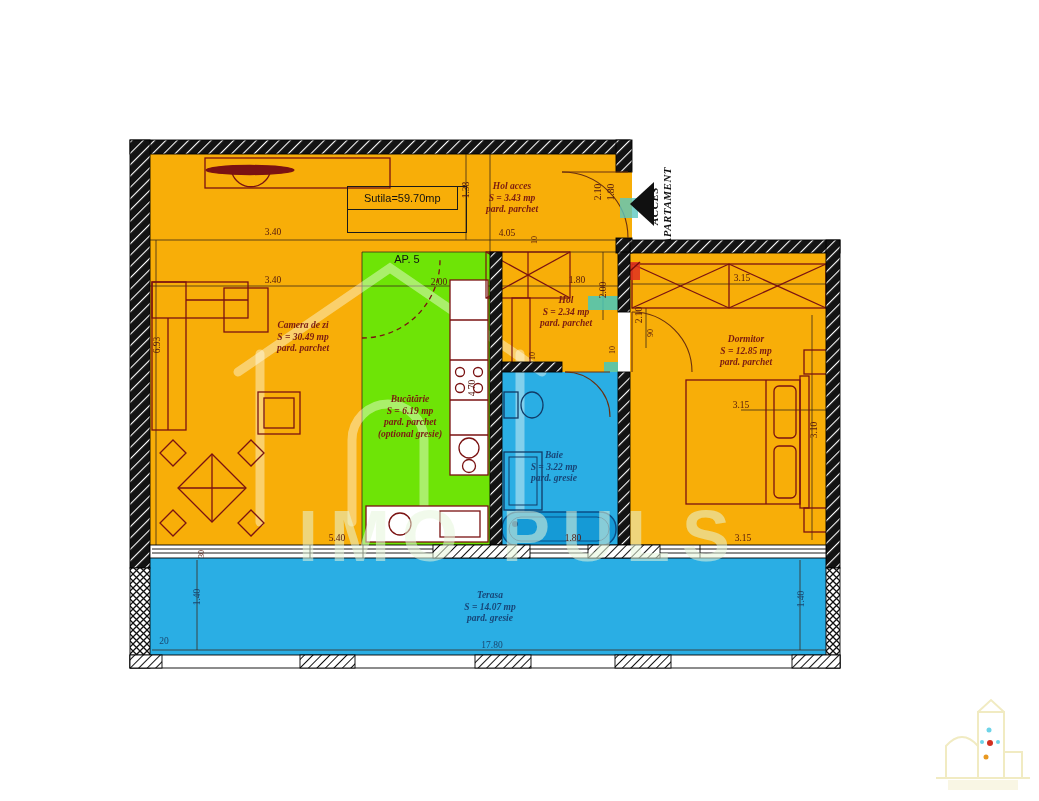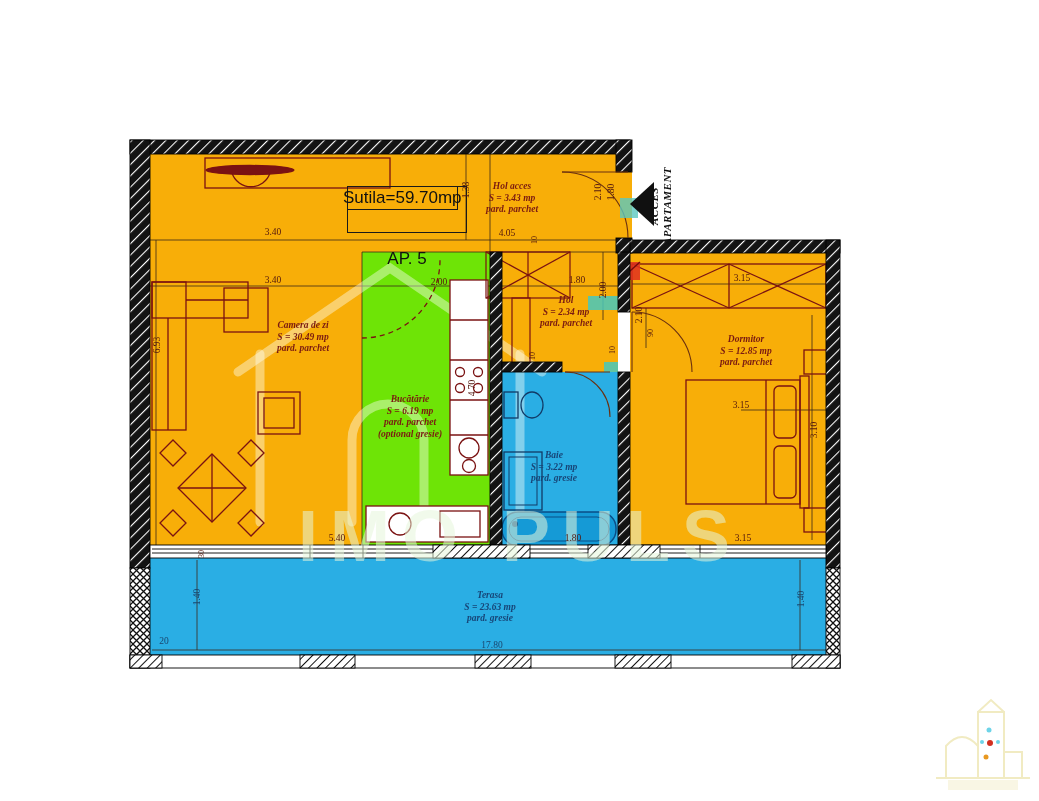--- a/index.html
+++ b/index.html
@@ -13,21 +13,21 @@
   .rlabel.navy{color:#174577;}
   
   .dim{position:absolute;transform:translate(-50%,-50%);
        font:normal 9.5px "Liberation Serif",serif;color:#53180f;
        white-space:nowrap;z-index:6;}
   .dim.rot{transform:translate(-50%,-50%) rotate(-90deg);}
   .dim.navy{color:#1a466e;}
   .dim.small{font-size:8px;}
   
   .titlebox{position:absolute;left:347px;top:186px;width:118px;height:45px;
-            border:1.6px solid #1a1a1a;color:#111;font-size:17px;z-index:6;text-decoration:underline;}
+            border:1.6px solid #1a1a1a;color:#111;font-size:11px;z-index:6;text-decoration:underline;}
   .tb1{position:absolute;left:0;top:0;width:92%;height:22px;
        border-right:1.6px solid #1a1a1a;border-bottom:1.6px solid #1a1a1a;
        display:flex;align-items:center;justify-content:center;}
   .tb2{position:absolute;left:0;top:23px;width:100%;height:20px;
        display:flex;align-items:center;justify-content:center;margin-top:39px;}
   
   .access{position:absolute;left:660px;top:206px;
           transform:translate(-50%,-50%) rotate(-90deg);
           font:italic 600 11px "Liberation Serif",serif;color:#111;
           text-align:center;line-height:12.5px;letter-spacing:.5px;
@@ -278,21 +278,21 @@
     <div>S = 12.85 mp</div>
     <div>pard. parchet</div>
   </div>
   <div class="rlabel navy" style="left:554px;top:467px">
     <div>Baie</div>
     <div>S = 3.22 mp</div>
     <div>pard. gresie</div>
   </div>
   <div class="rlabel navy" style="left:490px;top:607px">
     <div>Terasa</div>
-    <div>S = 23.63 mp</div>
+    <div>S = 14.07 mp</div>
     <div>pard. gresie</div>
   </div>
 
   <div class="dim" style="left:273px;top:232px">3.40</div>
   <div class="dim rot" style="left:466px;top:190px">1.38</div>
   <div class="dim" style="left:507px;top:233px">4.05</div>
   <div class="dim rot small" style="left:534px;top:240px">10</div>
   <div class="dim rot" style="left:598px;top:192px">2.10</div>
   <div class="dim rot" style="left:611px;top:192px">1.80</div>
 

